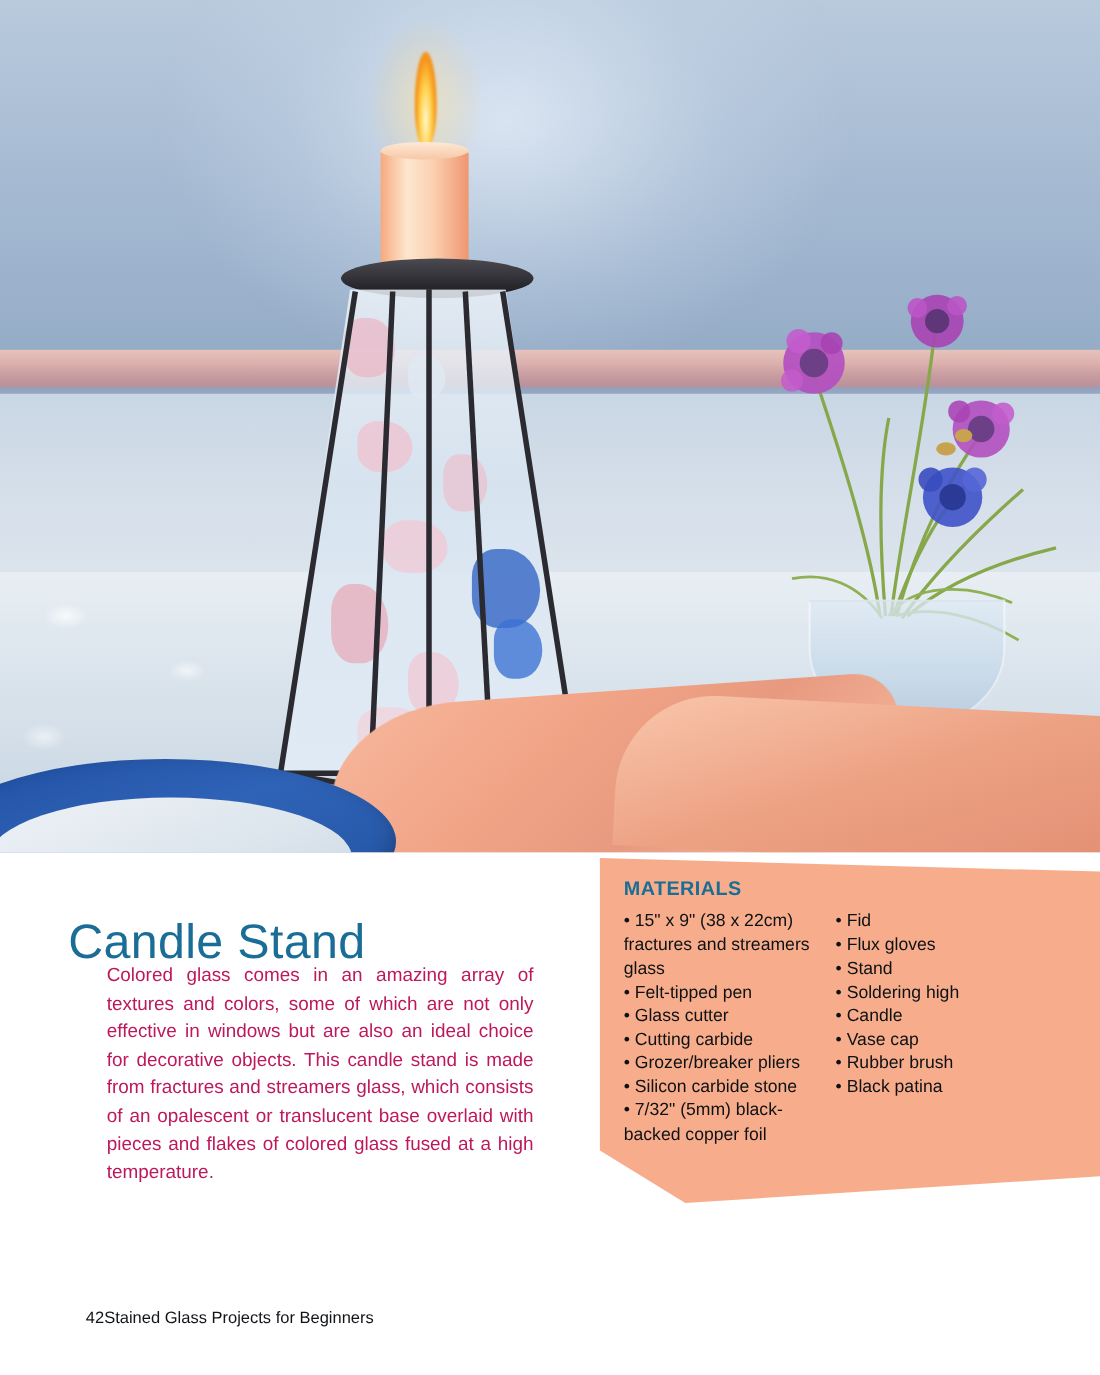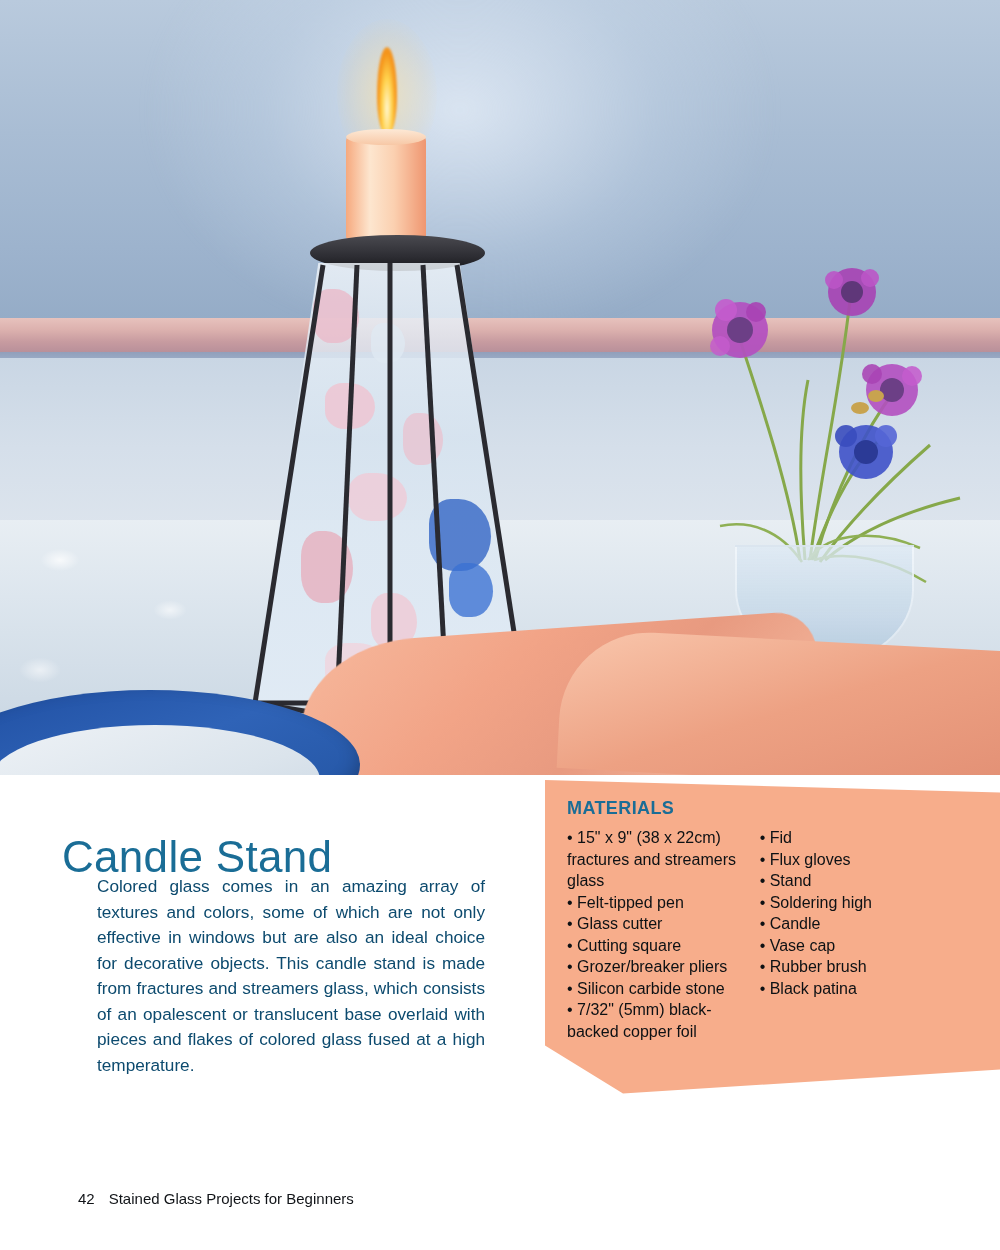--- a/index.html
+++ b/index.html
@@ -164,21 +164,21 @@
     font-weight: 400;
     letter-spacing: 0.3px;
   }
   .body-text {
     position: absolute;
     left: 97px;
     top: 82px;
     width: 388px;
     font-size: 17.2px;
     line-height: 25.5px;
-    color: #0c4a6e;
+    color: #be185d;
     text-align: justify;
   }
   .materials-panel {
     position: absolute;
     left: 545px;
     top: 5px;
     width: 600px;
     height: 320px;
   }
   .panel-shape {
@@ -222,21 +222,21 @@
   }
   .col-left { width: 178px; }
   .col-right { width: 140px; }
   .footer {
     position: absolute;
     left: 78px;
     top: 415px;
     font-size: 15px;
     color: #111418;
   }
-  .footer .pg { margin-right: 14px; }
+  .footer .pg { }
 </style>
 </head>
 <body>
 
 <div class="photo">
   <div class="wall"></div>
   <div class="wall-glow"></div>
   <div class="rail"></div>
   <div class="rail-shadow"></div>
   <div class="lower-wall"></div>
@@ -338,21 +338,21 @@
 
   <div class="materials-panel">
     <div class="panel-shape"></div>
     <div class="panel-inner">
       <div class="materials-heading">MATERIALS</div>
       <div class="cols">
         <ul class="col col-left">
           <li>• <span class="cont" style="display:inline;padding:0;">15" x 9" (38 x 22cm) fractures and streamers glass</span></li>
           <li>• <span>Felt-tipped pen</span></li>
           <li>• <span>Glass cutter</span></li>
-          <li>• <span>Cutting square</span></li>
+          <li>• <span>Cutting carbide</span></li>
           <li>• <span>Grozer/breaker pliers</span></li>
           <li>• <span>Silicon carbide stone</span></li>
           <li>• <span>7/32" (5mm) black-backed copper foil</span></li>
         </ul>
         <ul class="col col-right">
           <li>• <span>Fid</span></li>
           <li>• <span>Flux gloves</span></li>
           <li>• <span>Stand</span></li>
           <li>• <span>Soldering high</span></li>
           <li>• <span>Candle</span></li>

